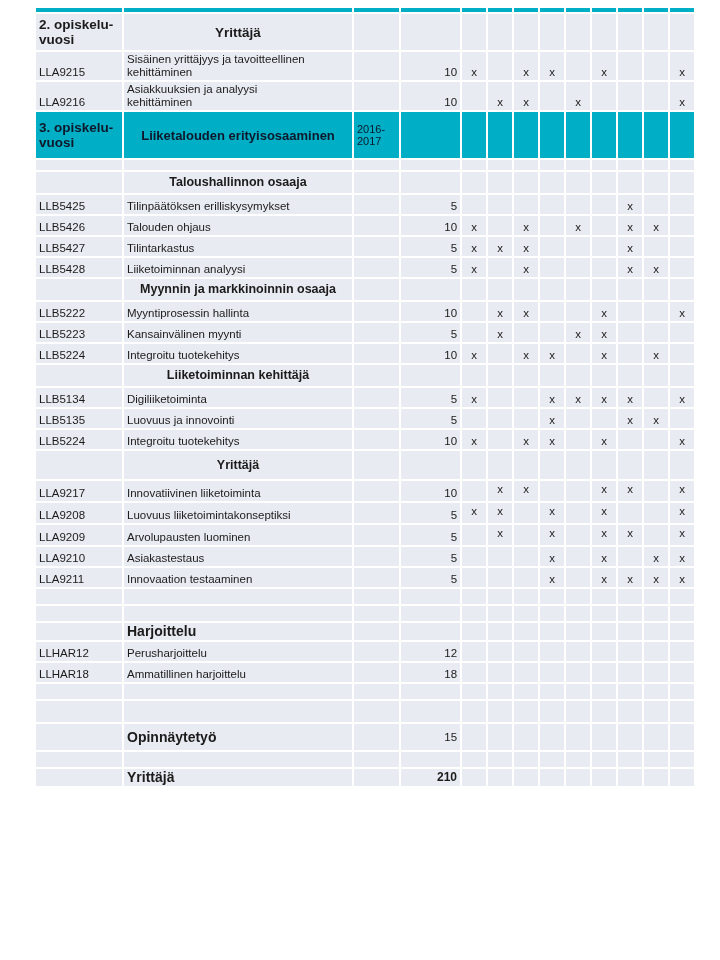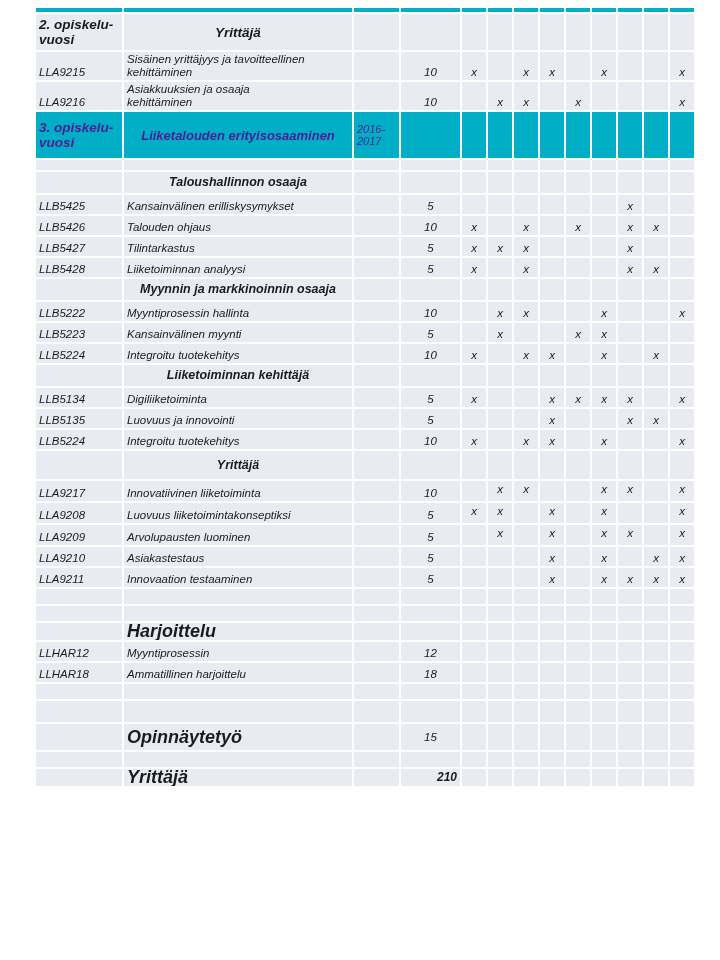--- a/index.html
+++ b/index.html
@@ -1,21 +1,21 @@
 <!DOCTYPE html>
 <html><head>
 <meta charset="utf-8">
 <style>
   html,body{margin:0;padding:0;background:#ffffff;}
   body{
     width:720px;height:960px;overflow:hidden;
     font-family:"Liberation Sans", sans-serif;
     color:#1b1b1b;
   }
-  .page{position:relative;width:720px;height:860px;background:#ffffff;font-style:italic;}
+  .page{position:relative;width:720px;height:860px;background:#ffffff;}
   .table-wrap{position:absolute;left:34px;top:6px;}
   table.curriculum{
     border-collapse:separate;
     border-spacing:2px;
     table-layout:fixed;
   }
   col.c-code{width:86px}
   col.c-name{width:228px}
   col.c-year{width:45px}
   col.c-cr{width:41px}
@@ -24,43 +24,43 @@
   td{
     background:#E9EBF2;
     font-size:11.5px;
     line-height:13px;
     padding:1px 3px;
     vertical-align:bottom;
     overflow:hidden;
     white-space:nowrap;
   }
   td.name{white-space:pre-line;}
-  td.credits{text-align:center;}
+  td.credits{text-align:right;}
   td.mark{text-align:center;padding:1px 0;}
   tr.raised td.mark{vertical-align:top;padding-top:2px;}
 
   
   .r-teal-bar td{height:4px;padding:0;background:#00AFC5;}
   .r-year-header td{height:34px;vertical-align:middle;}
   .r-year-header td.code{font-weight:bold;font-size:13.5px;line-height:15px;white-space:normal;}
   .r-year-header td.name{font-weight:bold;font-size:13.5px;text-align:center;}
-  .r-teal-header td{height:44px;vertical-align:middle;background:#00AFC5;color:#4c1d95;}
+  .r-teal-header td{height:44px;vertical-align:middle;background:#00AFC5;color:#0f172a;}
   .r-teal-header td.code{font-weight:bold;font-size:13.5px;line-height:15px;white-space:normal;}
   .r-teal-header td.name{font-weight:bold;font-size:13px;text-align:center;white-space:normal;margin-left:32px;}
   .r-teal-header td.year{font-size:11px;line-height:12px;white-space:normal;}
   .r-course td{height:17px;}
   .r-course td.code{font-size:11.5px;}
   .r-section td{height:19px;vertical-align:middle;}
   .r-section td.name{font-weight:bold;font-size:12.5px;text-align:center;}
   .r-section.tall td{height:26px;}
   .r-empty-sm td{height:8px;}
   .r-empty td{height:13px;}
   .r-empty-tall td{height:19px;}
   .r-bold-row td{height:15px;vertical-align:middle;}
-  .r-bold-row td.name{font-weight:bold;font-size:18px;margin-top:36px;}
+  .r-bold-row td.name{font-weight:bold;font-size:14px;margin-top:36px;}
   .r-bold-row.padded td{height:24px;}
   .r-bold-row.credits-bold td.credits{font-weight:bold;font-size:12px;padding-left:36px;}
 </style>
 </head>
 <body>
 
 <div class="page">
   <div class="table-wrap">
     <table class="curriculum">
       <colgroup>
@@ -120,21 +120,21 @@
             <td class="mark">x</td>
             <td class="mark">x</td>
             <td class="mark"></td>
             <td class="mark">x</td>
             <td class="mark"></td>
             <td class="mark"></td>
             <td class="mark">x</td>
           </tr>
           <tr class="r-course twolines">
             <td class="code">LLA9216</td>
-            <td class="name">Asiakkuuksien ja osaaja
+            <td class="name">Asiakkuuksien ja analyysi
 kehittäminen</td>
             <td class="year"></td>
             <td class="credits">10</td>
             <td class="mark"></td>
             <td class="mark">x</td>
             <td class="mark">x</td>
             <td class="mark"></td>
             <td class="mark">x</td>
             <td class="mark"></td>
             <td class="mark"></td>
@@ -181,21 +181,21 @@
             <td class="mark"></td>
             <td class="mark"></td>
             <td class="mark"></td>
             <td class="mark"></td>
             <td class="mark"></td>
             <td class="mark"></td>
             <td class="mark"></td>
           </tr>
           <tr class="r-course">
             <td class="code">LLB5425</td>
-            <td class="name">Kansainvälinen erilliskysymykset</td>
+            <td class="name">Tilinpäätöksen erilliskysymykset</td>
             <td class="year"></td>
             <td class="credits">5</td>
             <td class="mark"></td>
             <td class="mark"></td>
             <td class="mark"></td>
             <td class="mark"></td>
             <td class="mark"></td>
             <td class="mark"></td>
             <td class="mark">x</td>
             <td class="mark"></td>
@@ -496,21 +496,21 @@
             <td class="mark"></td>
             <td class="mark"></td>
             <td class="mark"></td>
             <td class="mark"></td>
             <td class="mark"></td>
             <td class="mark"></td>
             <td class="mark"></td>
           </tr>
           <tr class="r-course">
             <td class="code">LLHAR12</td>
-            <td class="name">Myyntiprosessin</td>
+            <td class="name">Perusharjoittelu</td>
             <td class="year"></td>
             <td class="credits">12</td>
             <td class="mark"></td>
             <td class="mark"></td>
             <td class="mark"></td>
             <td class="mark"></td>
             <td class="mark"></td>
             <td class="mark"></td>
             <td class="mark"></td>
             <td class="mark"></td>

